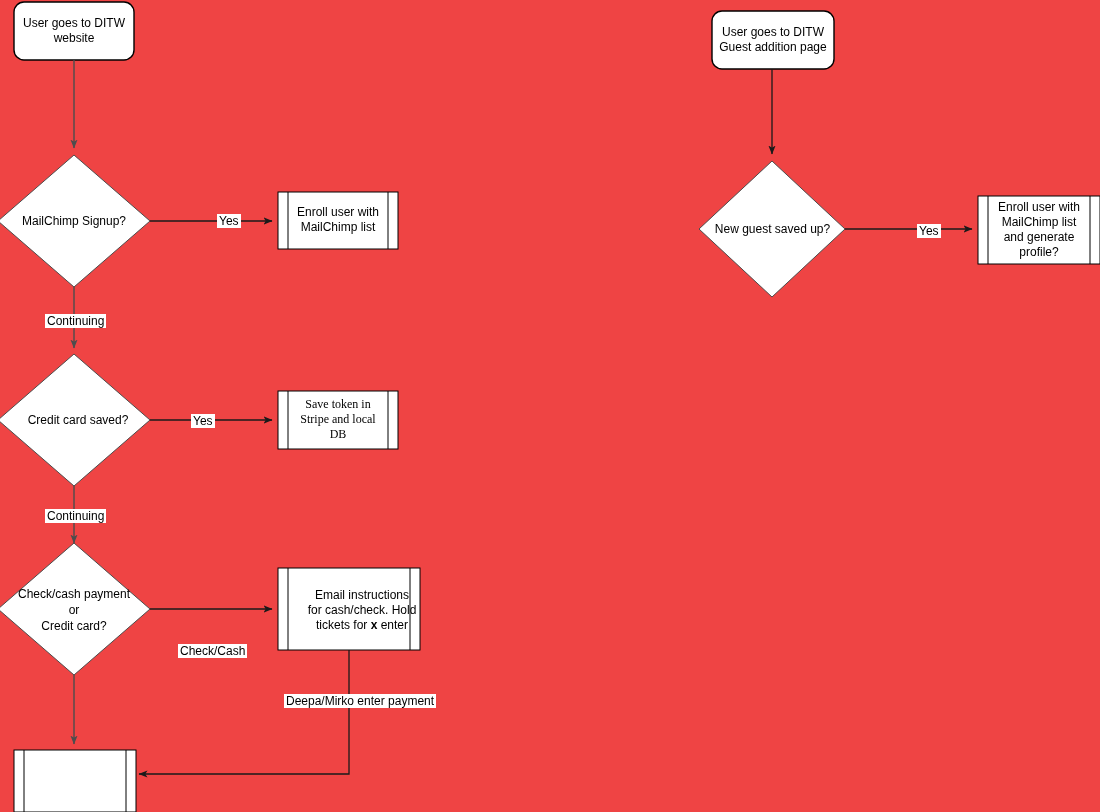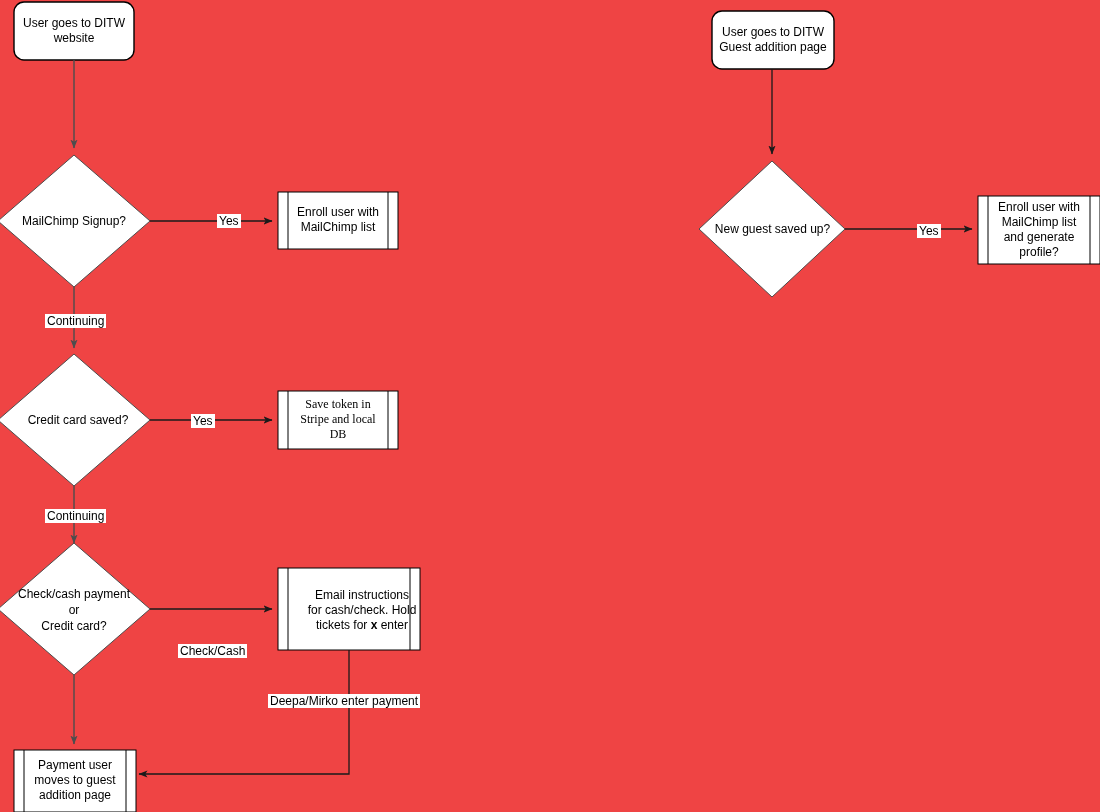--- a/index.html
+++ b/index.html
@@ -191,23 +191,20 @@
 DB</div>
 
   <div class="diamond-label" style="left:-10px; top:586px; width:168px;">Check/cash payment
 or
 Credit card?</div>
 
   <div class="node-label" style="left:292px; top:588px; width:140px;"><span>Email instructions
 for cash/check. Hold
 tickets for </span><span class="bold-x">x</span><span> enter</span></div>
 
-  <div class="node-label" style="left:24px; top:758px; width:102px;">Payment user
-moves to guest
-addition page</div>
 
   <div class="node-label" style="left:710px; top:25px; width:126px;">User goes to DITW
 Guest addition page</div>
 
   <div class="diamond-label" style="left:700px; top:221px; width:145px;">New guest saved up?</div>
 
   <div class="node-label" style="left:988px; top:200px; width:102px;">Enroll user with
 MailChimp list
 and generate
 profile?</div>
@@ -215,17 +212,17 @@
   <div class="edge-label" style="left:217px; top:214px;">Yes</div>
 
   <div class="edge-label" style="left:45px; top:314px;">Continuing</div>
 
   <div class="edge-label" style="left:191px; top:414px;">Yes</div>
 
   <div class="edge-label" style="left:45px; top:509px;">Continuing</div>
 
   <div class="edge-label" style="left:178px; top:604px;margin-top:40px;">Check/Cash</div>
 
-  <div class="edge-label" style="left:268px; top:694px;">Deepa/Mirko enter payment</div>
+  <div class="edge-label" style="left:284px; top:694px;">Deepa/Mirko enter payment</div>
 
   <div class="edge-label" style="left:917px; top:224px;">Yes</div>
 
 </div>
 
 </body></html>

